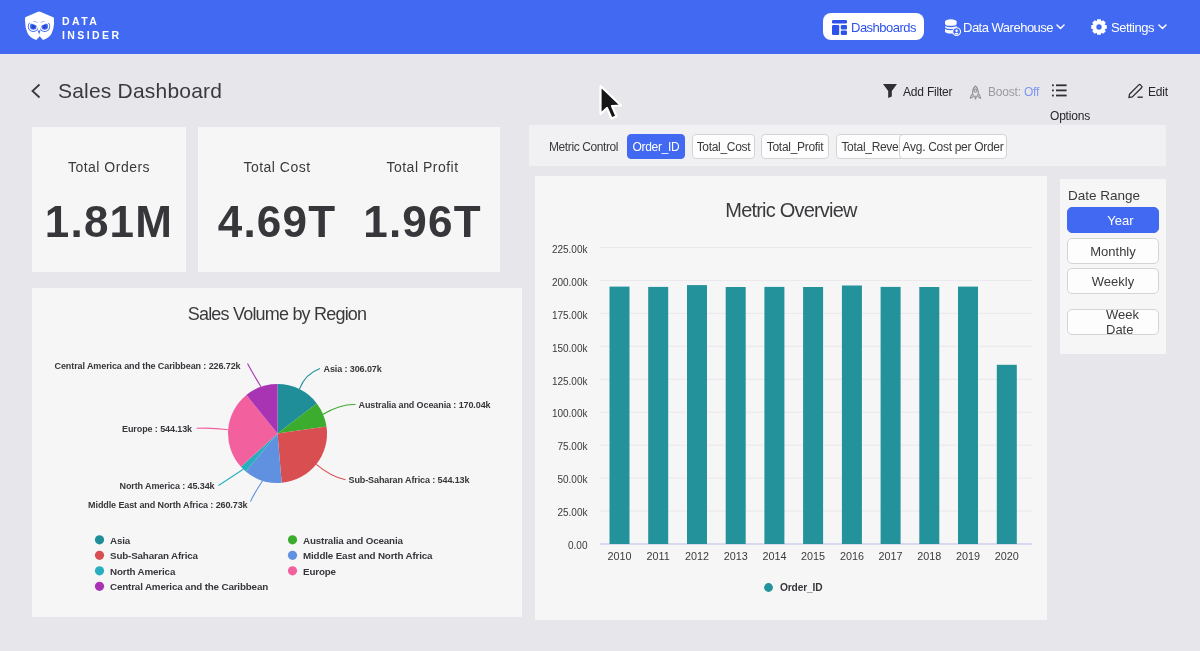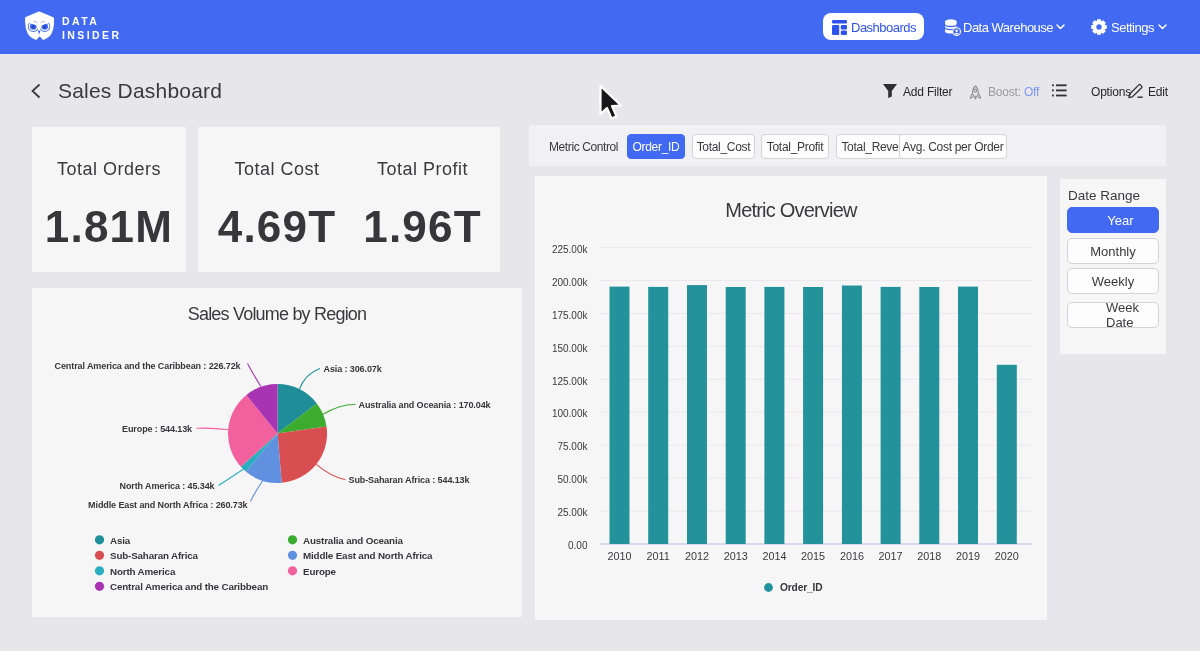--- a/index.html
+++ b/index.html
@@ -8,21 +8,21 @@
   .abs { position:absolute; }
   .card { position:absolute; background:#f7f6f7; }
   .nav { position:absolute; left:0; top:0; width:1200px; height:54px; background:#4169f1; }
   .brand { position:absolute; left:62px; top:13.5px; color:#fff; font-size:10.5px; font-weight:bold; letter-spacing:2.4px; line-height:14px; }
   .dashbtn { position:absolute; left:823px; top:13px; width:101px; height:27px; background:#fff; border-radius:8px; }
   .navitem { position:absolute; top:0; height:55px; display:flex; align-items:center; color:#fff; font-size:13px; letter-spacing:-0.5px; }
   .subtitle { position:absolute; left:58px; top:79px; font-size:21px; color:#3a3a3c; letter-spacing:0.2px; }
   .acticon { position:absolute; }
   .actlab { position:absolute; top:85px; font-size:12px; letter-spacing:-0.2px; color:#26272b; }
   .stat-card { position:absolute; top:127px; height:145px; background:#f7f6f7; text-align:center; }
-  .stat-title { margin-top:32px; font-size:18px; color:#3a3a3c; letter-spacing:0.5px; }
+  .stat-title { margin-top:32px; font-size:14px; color:#3a3a3c; letter-spacing:0.5px; }
   .stat-num { margin-top:22px; font-size:44px; font-weight:bold; color:#37363a; letter-spacing:1.2px; }
   .ctrl-btn { position:absolute; top:134px; height:25px; border:1px solid #d4d4d8; background:#fdfdfe; border-radius:4px; font-size:12px; letter-spacing:-0.3px; white-space:nowrap; color:#3a3a3c; display:flex; align-items:center; justify-content:center; }
   .drbtn { position:absolute; left:7px; width:92px; height:26px; border:1px solid #d4d4d8; background:#fdfdfe; border-radius:5px; font-size:13px; color:#3a3a3c; display:flex; align-items:center; justify-content:center; }
 </style>
 </head>
 <body>
 
 <div class="nav"></div>
 <svg class="abs" style="left:24px; top:10px;" width="30" height="32" viewBox="0 0 30 32">
   <path d="M1.2 7.3 L13.4 1.9 Q15.1 1.1 16.8 1.9 L29.8 7.4 Q30.9 17 27.6 23.4 Q25.4 27.4 19.0 30.1 L15.7 26.2 L12.3 30.1 Q5.9 27.4 3.7 23.4 Q0.4 17 1.2 7.3 Z" fill="#fff"></path>
@@ -89,21 +89,21 @@
 <svg class="acticon" style="left:1052px; top:84px;" width="15" height="13" viewBox="0 0 15 13">
   <g fill="#2f3034">
     <rect x="0" y="0.4" width="1.8" height="1.8"></rect>
       <rect x="4" y="0.4" width="10.6" height="1.8"></rect>
     <rect x="0" y="5.5" width="1.8" height="1.8"></rect>
       <rect x="4" y="5.5" width="10.6" height="1.8"></rect>
     <rect x="0" y="10.6" width="1.8" height="1.8"></rect>
       <rect x="4" y="10.6" width="10.6" height="1.8"></rect>
   </g>
 </svg>
-<div class="actlab" style="left:1091px;">Options</div>
+<div class="actlab" style="left:1050px;margin-top:24px;">Options</div>
 <svg class="acticon" style="left:1128px; top:83px;" width="16" height="16" viewBox="0 0 16 16">
   <path d="M1.5 11.2 L10.8 1.9 Q11.6 1.1 12.4 1.9 L13.6 3.1 Q14.4 3.9 13.6 4.7 L4.3 14 L1 14.5 Z" stroke="#2f3034" stroke-width="1.3" fill="none"></path>
   <path d="M9.5 14.2 L14.8 14.2" stroke="#2f3034" stroke-width="1.4"></path>
 </svg>
 <div class="actlab" style="left:1148px;">Edit</div>
 
 <div class="stat-card" style="left:32px; width:154px;">
   <div class="stat-title">Total Orders</div>
   <div class="stat-num">1.81M</div>
 </div>
@@ -230,18 +230,18 @@
   <circle cx="233.5" cy="411.5" r="4.4" fill="#23929b"></circle>
   <text x="245" y="415" font-size="10.2" letter-spacing="-0.15" font-weight="bold" fill="#37363a">Order_ID</text>
 </svg>
 
 <div class="card" style="left:1060px; top:179px; width:106px; height:175px;"></div>
 <div class="abs" style="left:1068px; top:188px; font-size:13.5px; color:#3a3a3c;">Date Range</div>
 <div class="abs" style="left:1060px; top:207px; width:106px;">
   <div class="drbtn" style="top:0; background:#4169f1; border-color:#4169f1; color:#fff;padding-left:15px;">Year</div>
   <div class="drbtn" style="top:31px;">Monthly</div>
   <div class="drbtn" style="top:61px;">Weekly</div>
-  <div class="drbtn" style="top:95px;padding-left:38px;">Week Date</div>
+  <div class="drbtn" style="top:102px;padding-left:38px;">Week Date</div>
 </div>
 
 <svg class="abs" style="left:595px; top:82px;" width="30" height="42" viewBox="0 0 30 42">
   <path d="M5.5 4 L5.5 32 L12 26 L16.5 36.5 L21.5 34.2 L17 24 L26 23.5 Z" fill="#17171a" stroke="#fff" stroke-width="2.2" stroke-linejoin="round"></path>
 </svg>
 
 </body></html>

